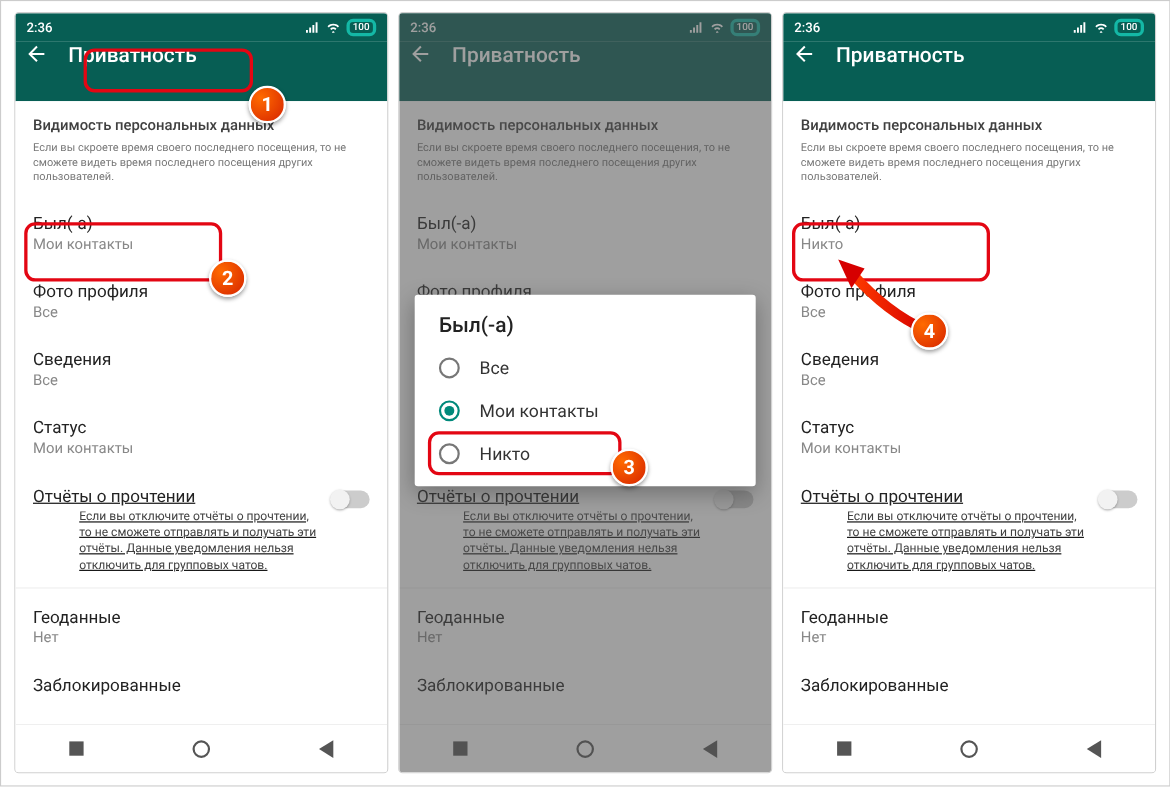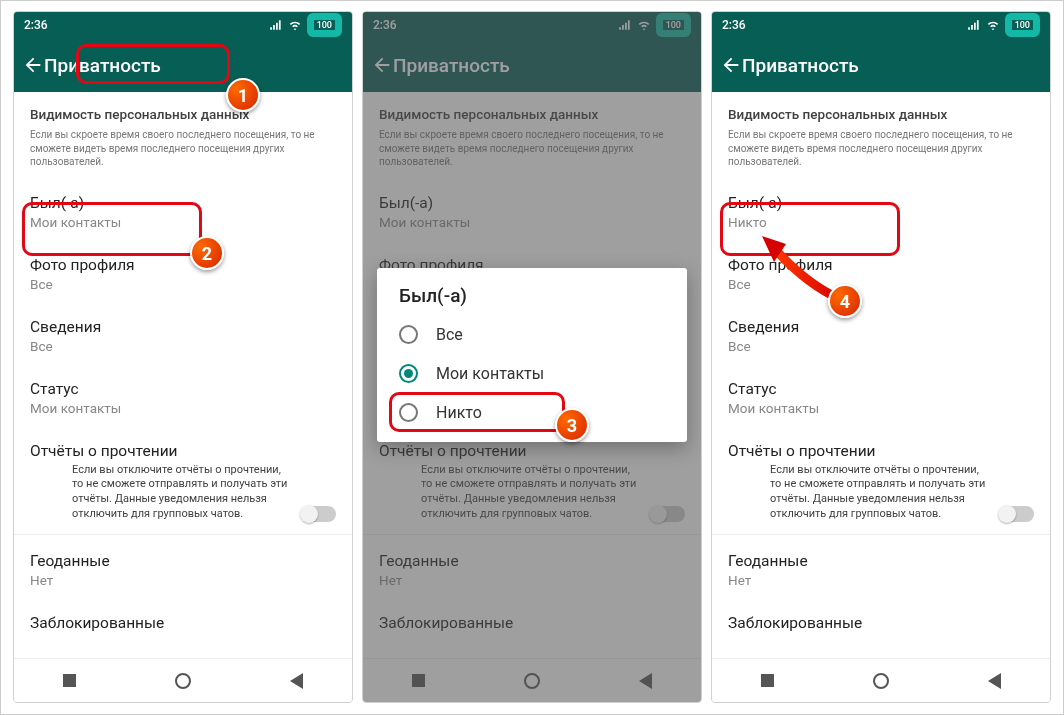--- a/index.html
+++ b/index.html
@@ -35,29 +35,30 @@
     display: flex;
     align-items: center;
     justify-content: space-between;
     padding: 0 10px;
     font-size: 12px;
     font-weight: 500;
   }
   .status-right { display: flex; align-items: center; gap: 5px; font-size: 11px;}
   .status-right svg { width: 14px; height: 14px; fill: #fff; }
   .batt {
-    border: 7px solid #14b8a6; border-radius: 6px; font-size: 9px; padding: 0 3px;
+    border: 3px solid #14b8a6; border-radius: 6px; font-size: 9px; padding: 0 3px;
   }
   .appbar {
     height: 54px;
     background: #075E54;
     color: #fff;
     display: flex;
-    align-items: center;
+    align-items: flex-start;
     padding: 0 8px;
+    gap: 18px;
   }
   .appbar .title { font-size: 19px; font-weight: 500; }
   .back-icon { width: 22px; height: 22px; fill: #fff; }
   .content {
     flex: 1;
     background: #fff;
     overflow: hidden;
     position: relative;
   }
   .section-title {
@@ -76,21 +77,21 @@
     padding: 13px 16px 13px;
   }
   .item .label {
     color: #222; font-size: 15.5px;
   }
   .item .value {
     color: #888; font-size: 13.5px; margin-top: 2px;
   }
   .divider { height: 1px; background: #eee; margin: 4px 0;}
   .read-row {
-    display: flex; align-items: flex-end; padding: 13px 16px 8px; gap: 10px;
+    display: flex; align-items: flex-start; padding: 13px 16px 8px; gap: 10px; text-decoration: underline;
   }
   .read-row .txt { flex: 1; }
   .read-row .label { color:#222; font-size:15.5px; }
   .read-row .desc { color:#404040; font-size:11px; margin-top:3px; line-height:1.35;margin-left:42px; }
   .toggle {
     width: 34px; height: 16px; background: #ccc; border-radius: 10px; position: relative; margin-top:4px;
   }
   .toggle::after {
     content:""; position:absolute; width:18px; height:18px; background:#f2f2f2; border-radius:50%;
     top:-1px; left:-2px; box-shadow: 0 1px 2px rgba(0,0,0,0.3);

